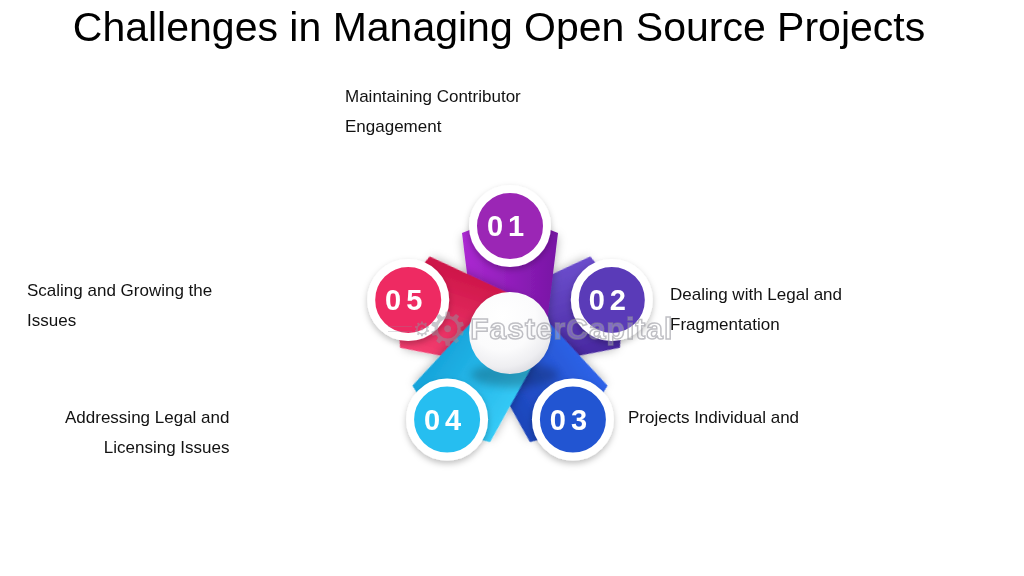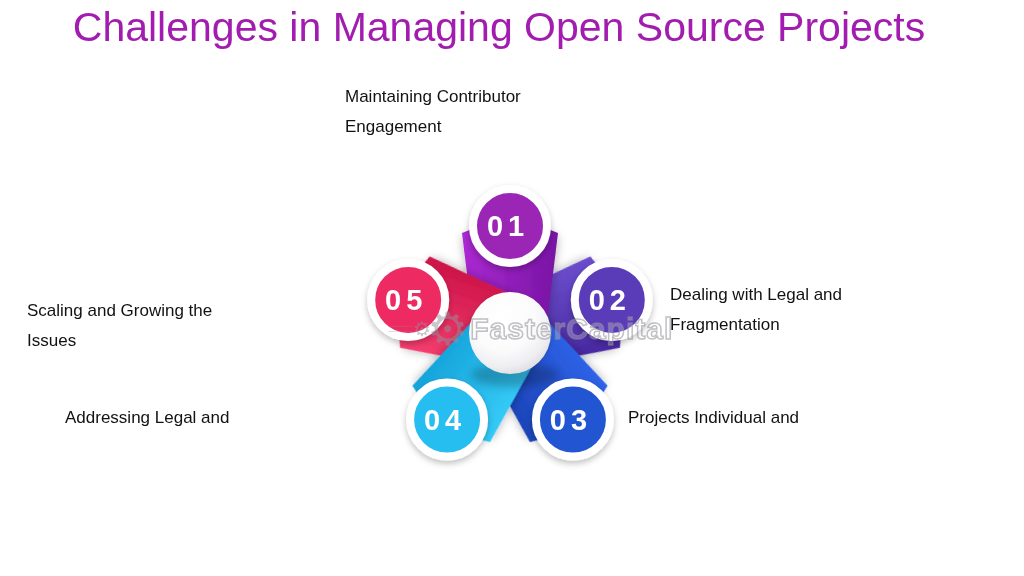--- a/index.html
+++ b/index.html
@@ -10,40 +10,40 @@
     overflow:hidden;
     font-family:"Liberation Sans", sans-serif;
   }
   .title{
     position:absolute;
     left:0; right:26px; top:4px;
     text-align:center;
     font-size:41px;
     font-weight:400;
     letter-spacing:0px;
-    color:#a21caf;
+    color:#000000;
     white-space:nowrap;
   }
   .diagram{
     position:absolute;
     left:350px; top:173px;
     width:320px; height:320px;
   }
   .label{
     position:absolute;
     font-size:17px;
     line-height:30px;
     color:#121212;
     white-space:nowrap;
   }
   .label-1{left:345px; top:82px;}
   .label-2{left:670px; top:280px;}
   .label-3{left:628px; top:403px;}
   .label-4{left:65px;  top:403px;text-align:right;}
-  .label-5{left:27px;  top:296px;}
+  .label-5{left:27px;  top:276px;}
   .watermark{
     position:absolute;
     left:388px; top:306px;
     display:flex;
     align-items:center;
     z-index:10;
     pointer-events:none;
   }
   .wm-ticks{
     width:24px;
@@ -163,20 +163,21 @@
   </div>
   <div class="label label-2">
     <div>Dealing with Legal and</div>
     <div>Fragmentation</div>
   </div>
   <div class="label label-3">
     <div>Projects Individual and</div>
   </div>
   <div class="label label-4">
     <div>Addressing Legal and</div>
+    <div>Licensing Issues</div>
   </div>
   <div class="label label-5">
     <div>Scaling and Growing the</div>
     <div>Issues</div>
   </div>
 
   <div class="watermark">
     <div class="wm-ticks"></div>
     <span class="wm-gear-small">⚙</span>
     <span class="wm-gear-big">⚙</span>

